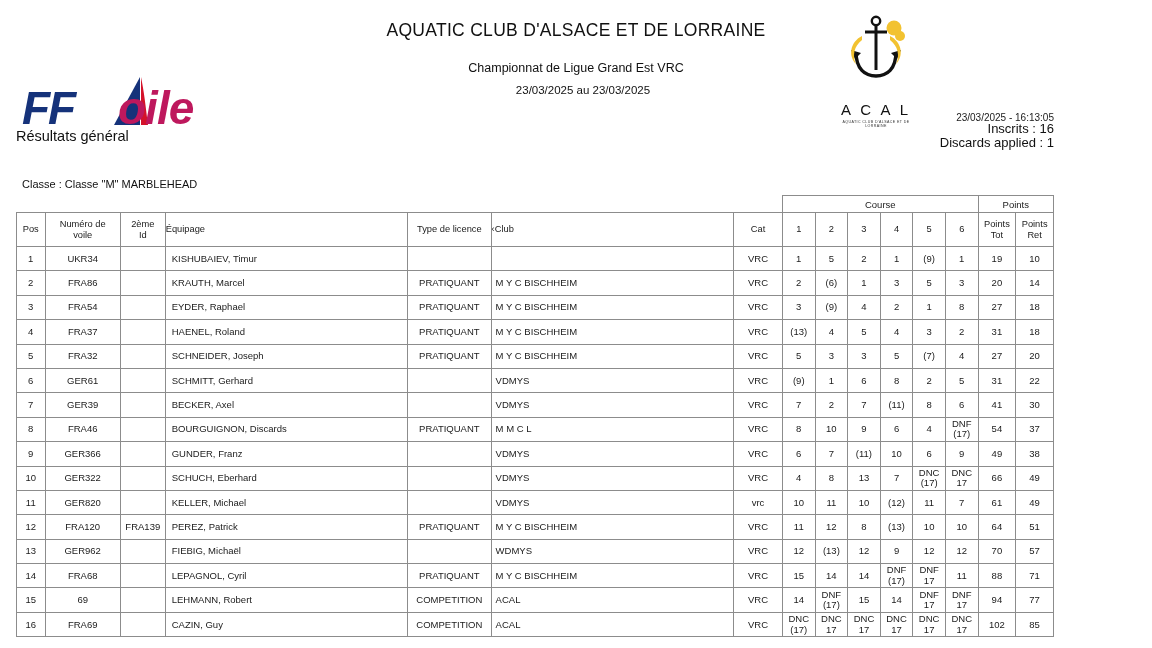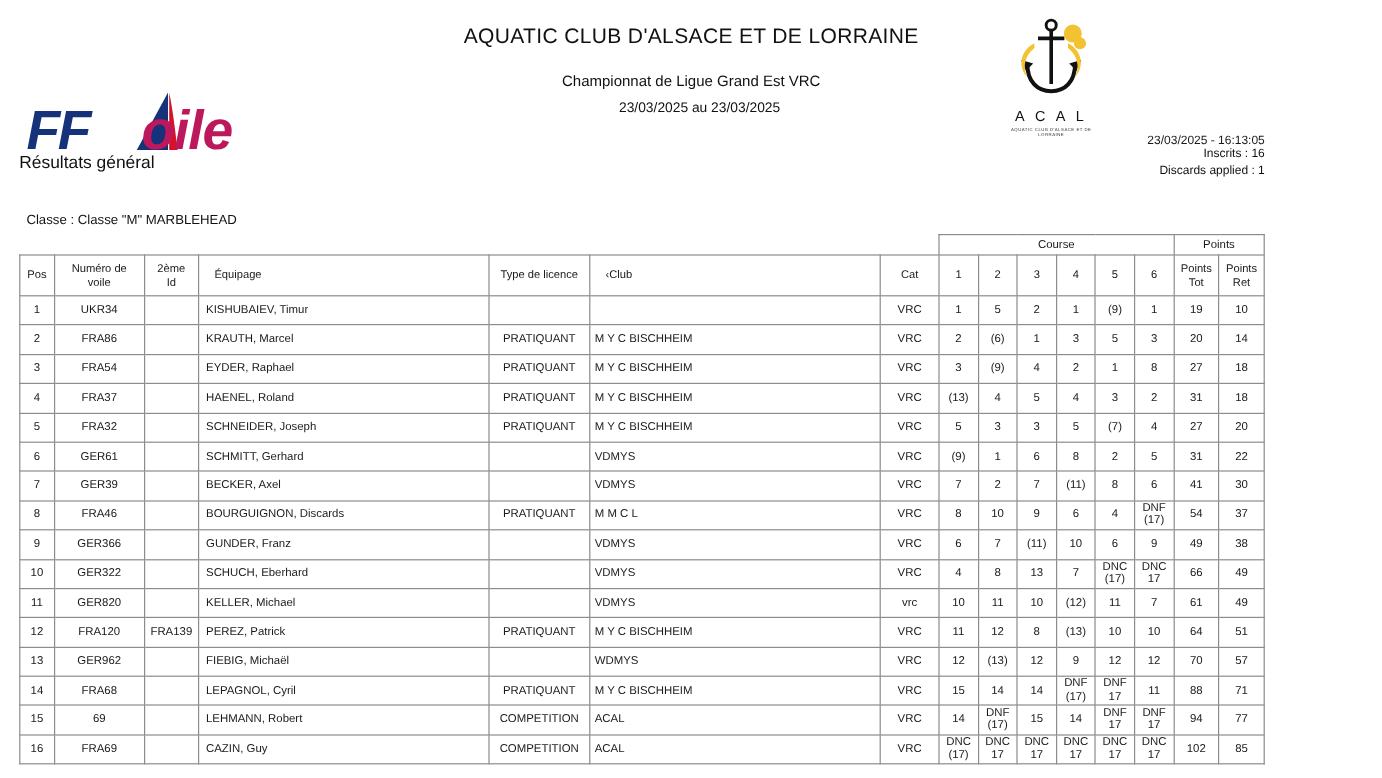--- a/index.html
+++ b/index.html
@@ -85,24 +85,24 @@
 
   .club-logo {
     position: absolute;
     left: 838px;
     top: 12px;
     width: 76px;
     height: 92px;
     text-align: center;
   }
   .club-logo .acal-text {
-    font-size: 12px;
+    font-size: 15px;
     letter-spacing: 3px;
     color: #111;
-    margin-top: 1px;
+    margin-top: 13px;
   }
   .club-logo .acal-sub {
     font-size: 3.6px;
     letter-spacing: 0.4px;
     color: #333;
     margin-top: 2px;
   }
 
   .timestamp {
     position: absolute;
@@ -122,21 +122,21 @@
     left: 16px;
     top: 10px;
     font-size: 14.5px;
     color: #111;
   }
   .counts {
     position: absolute;
     right: 98px;
     top: 4px;
     text-align: right;
-    font-size: 10px;
+    font-size: 13px;
     line-height: 14px;
     color: #111;
   }
 
   
   .table-wrap {
     position: absolute;
     left: 16px;
     top: 178px;
     width: 1038px;
@@ -171,21 +171,21 @@
     background: transparent;
   }
   .hdr-row td {
     height: 33px;
     font-size: 9.3px;
     text-align: center;
     line-height: 11px;
   }
   .hdr-row td.left {
     text-align: left;
-    padding-left: 13px;
+    padding-left: 0;
   }
   .body-row td {
     height: 23.4px;
     text-align: center;
     line-height: 10px;
   }
   .body-row td.left {
     text-align: left;
     padding-left: 4px;
   }

